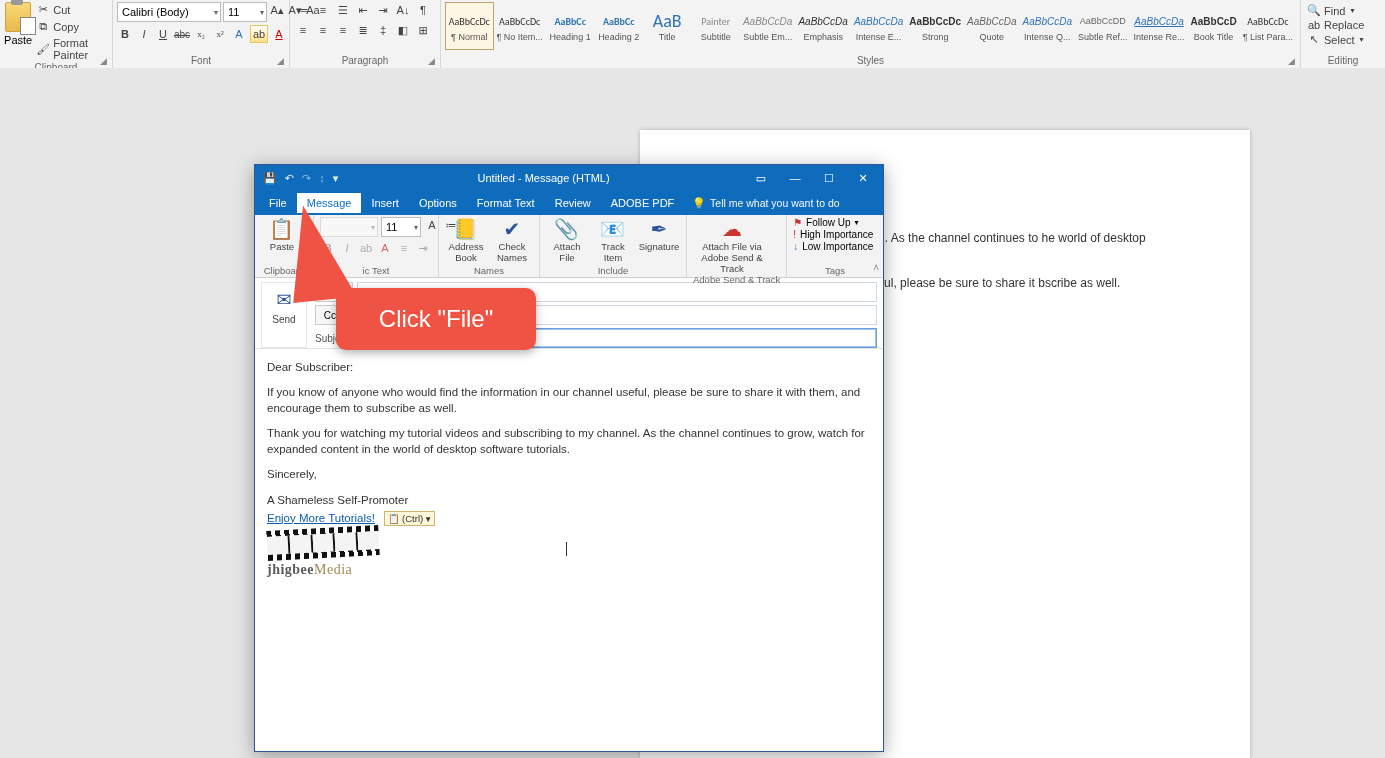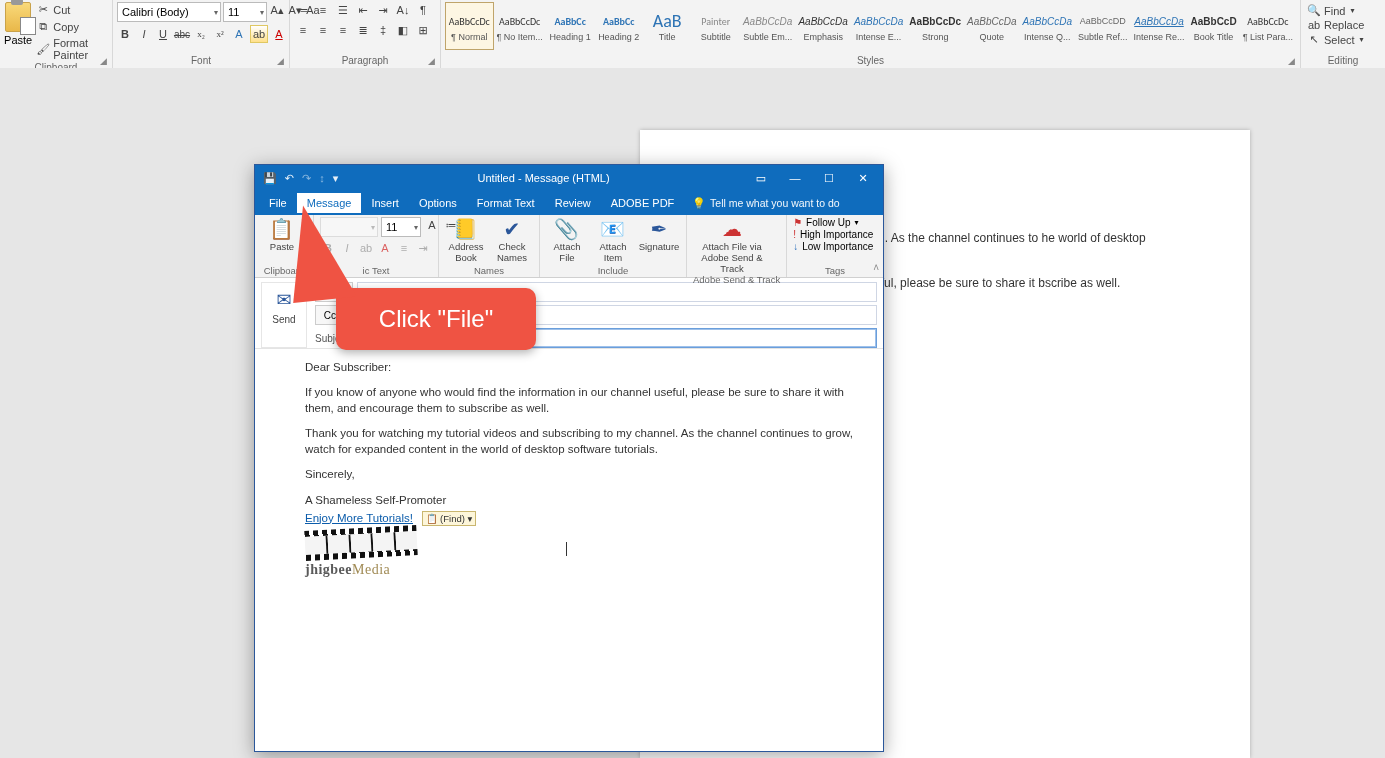--- a/index.html
+++ b/index.html
@@ -177,22 +177,22 @@
   width:36px; height:18px; border:1px solid #ccc; font-size:10px;
   display:flex; align-items:center; justify-content:center; background:#f7f7f7;
 }
 .ol-field .lbl.plain { border:none; background:none; justify-content:flex-start; color:#555; width:44px;}
 .ol-field .inp {
   flex:1; height:18px; border:1px solid #cfd6e4; background:#fff;
 }
 .ol-field .inp.subj { border:1px solid #6a9edb; box-shadow:0 0 0 1px #9fc1ea inset;}
 
 .ol-body {
-  flex:1; padding:10px 24px; font-size:11.5px; color:#333;
-  line-height:1.4; overflow:hidden;margin-left:26px;
+  flex:1; padding:10px 12px; font-size:11.5px; color:#333;
+  line-height:1.4; overflow:hidden;
 }
 .ol-body p { margin:0 0 9px 0; }
 .ol-body a { color:#0b5cab; text-decoration:underline; }
 .ctrl-chip {
   display:inline-flex; align-items:center; gap:2px;
   border:1px solid #c9b66f; background:#fdf6da; font-size:9.5px;
   padding:0 3px; margin-left:6px; vertical-align:middle;
 }
 
 
@@ -517,21 +517,21 @@
     </div>
 
     <div class="ol-group">
       <div class="ol-group-body">
         <div class="ol-bigbtn">
             <span class="bigico">📎</span>
             <span>Attach File</span>
           </div>
         <div class="ol-bigbtn">
             <span class="bigico">📧</span>
-            <span>Attach Item</span>
+            <span>Track Item</span>
           </div>
         <div class="ol-bigbtn">
             <span class="bigico">✒</span>
             <span>Signature</span>
           </div>
       </div>
       <div class="ol-group-label">Include</div>
     </div>
 
     <div class="ol-group">
@@ -592,21 +592,21 @@
   <div class="ol-body">
     <p>Dear Subscriber:</p>
     <p>If you know of anyone who would find the information in our channel useful, please be sure to share it with them, and encourage them to subscribe as well.</p>
     <p>Thank you for watching my tutorial videos and subscribing to my channel. As the channel continues to grow, watch for expanded content in the world of desktop software tutorials.</p>
     <p>Sincerely,</p>
     <p style="margin-bottom:2px">A Shameless Self-Promoter</p>
     <p style="margin-bottom:2px">
       <a href="#">Enjoy More Tutorials!</a>
       <span class="ctrl-chip">
           <span>📋</span>
-          <span>(Find) ▾</span>
+          <span>(Ctrl) ▾</span>
         </span>
     </p>
     <div class="logo-wrap">
       <div class="filmstrip">
         <div class="frames">
             <div></div>
             <div></div>
             <div></div>
             <div></div>
             <div></div>

